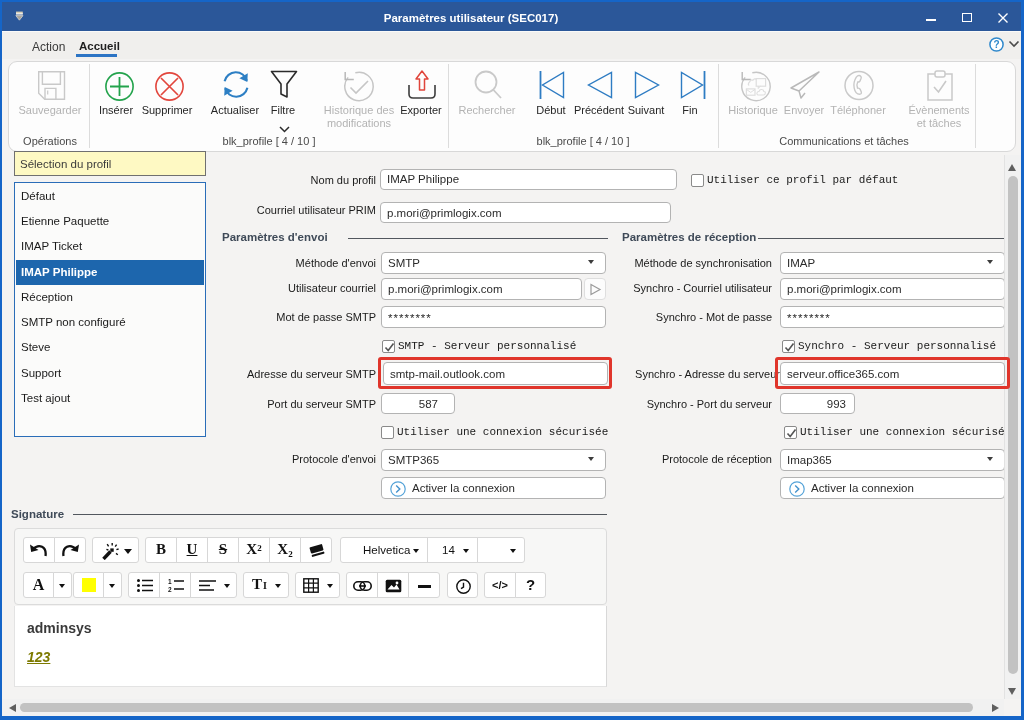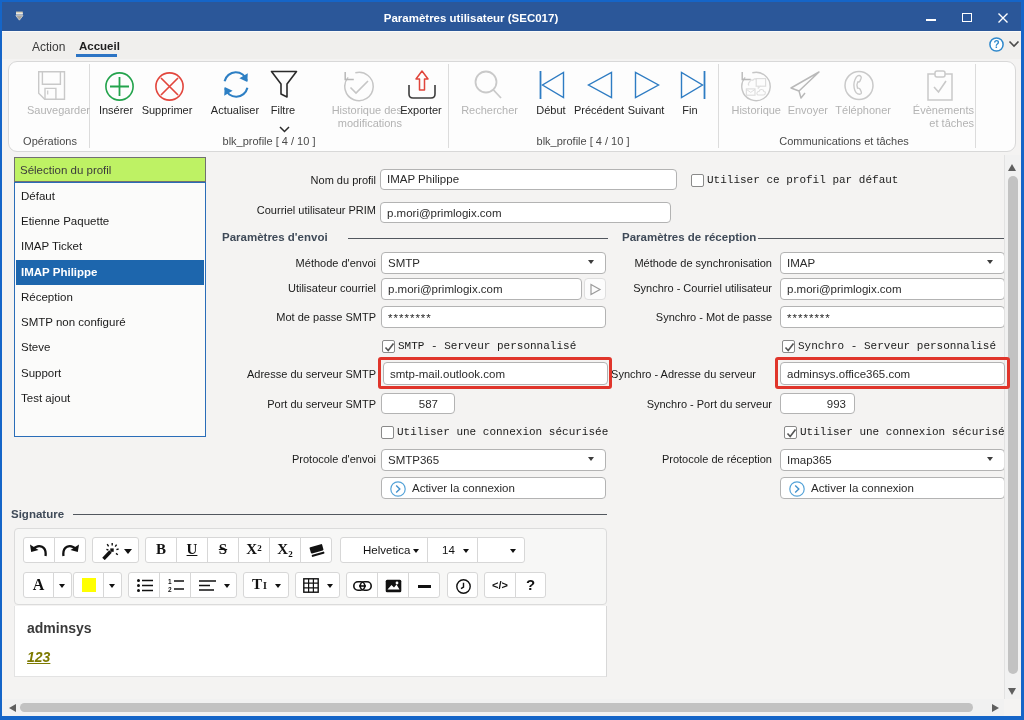--- a/index.html
+++ b/index.html
@@ -12,43 +12,43 @@
 #brd-l { left:0; top:0; width:2px; height:720px; background:#1565c8; }
 #brd-r { left:1021px; top:0; width:3px; height:720px; background:#1565c8; }
 #brd-b { left:0; top:716px; width:1024px; height:4px; background:#1565c8; }
 #title { left:0; top:12px; width:942px; text-align:center; color:#fff; font-size:11.5px; font-weight:bold; }
 #menubar { left:2px; top:31px; width:1019px; height:28px; background:#f0efed; border-top:1.5px solid #fafaf9; }
 #ribbon { left:8px; top:61px; width:1008px; height:91px; background:#fdfdfd; border:1px solid #d8d8d8; border-radius:9px; }
 .rsep { top:2px; width:1px; height:84px; background:#dcdcdc; }
 .rlabel { top:73px; height:12px; font-size:11px; color:#4a4a4a; text-align:center; white-space:nowrap; }
 .ilabel { top:42px; font-size:11px; text-align:center; white-space:nowrap; line-height:13px; }
 .dark { color:#262626; }
-.gray { color:#b3b3b3;text-align:right; }
+.gray { color:#b3b3b3; }
 .icon { top:8px; }
 
-#selhead { left:14px; top:157px; width:192px; height:25px; background:#bef264; border:1px solid #707070; }
+#selhead { left:14px; top:151px; width:192px; height:25px; background:#fef9c3; border:1px solid #707070; }
 #selhead span { position:absolute; left:5px; top:6px; font-size:11.5px; color:#3c3c3c; }
 #listbox { left:14px; top:182px; width:192px; height:255px; background:#fbfbfa; border:1px solid #2a6db8; }
 .litem { position:absolute; left:1px; width:188px; height:25px; font-size:11.5px; color:#1a1a1a; padding:6px 0 0 5px; }
 .litem.sel { background:#1d66ad; color:#fff; font-weight:bold; }
 
 .flabel { font-size:11px; color:#1a1a1a; text-align:right; white-space:nowrap; }
 .input, .dd { background:#fff; border:1px solid #b3b3b3; border-radius:4px; font-size:11.5px; color:#2a2a2a; }
 .input span, .dd span { position:absolute; left:6px; top:4px; white-space:nowrap; }
 .caret { position:absolute; width:0; height:0; border-left:3.5px solid transparent; border-right:3.5px solid transparent; border-top:4.5px solid #3c3c3c; }
 .sect { font-size:11.5px; font-weight:bold; color:#3f4a58; white-space:nowrap; }
 .sline { height:1px; background:#52575e; }
 .cb { width:13px; height:13px; background:#fff; border:1px solid #8a8a8a; border-radius:2px; }
 .cb svg { position:absolute; left:0.5px; top:0.5px; }
 .cblabel { font-size:11px; color:#1a1a1a; white-space:nowrap;font-family:Liberation Mono, monospace; }
 .redbox { border:3.5px solid #e0352b; border-radius:3px; background:transparent; z-index:30; }
 
 #sigbar { left:14px; top:528px; width:593px; height:77px; background:#f7f7f6; border:1px solid #dbdbdb; border-radius:4px; }
 .tbtn { position:absolute; background:#fff; border:1px solid #d7d7d7; height:26px; color:#111; font-size:13px; }
-#sigedit { left:14px; top:606px; width:593px; height:71px; background:#fff; border-left:1px solid #e3e3e3; border-right:1px solid #d8d8d8; border-bottom:1px solid #e3e3e3; }
+#sigedit { left:14px; top:606px; width:593px; height:81px; background:#fff; border-left:1px solid #e3e3e3; border-right:1px solid #d8d8d8; border-bottom:1px solid #e3e3e3; }
 
 #vsb { left:1004px; top:155px; width:17px; height:544px; background:#f1f1f1; border-left:1px solid #e2e2e2; }
 #vthumb { left:1007.5px; top:176px; width:10px; height:498px; background:#c2c2c2; border-radius:5px; }
 #hsb { left:2px; top:699px; width:1002px; height:17px; background:#f1f1f1; }
 #hthumb { left:20px; top:703px; width:953px; height:9px; background:#c2c2c2; border-radius:4.5px; }
 .sarrow { width:0; height:0; }
 </style>
 </head>
 <body>
 <div class="abs" id="menubar"></div>
@@ -261,24 +261,24 @@
       <path d="M1.5 5.5 L4.2 8.5 L9.5 1.5" fill="none" stroke="#555" stroke-width="1.6"></path>
     </svg>
   </div>
 <div class="abs cblabel" style="left:798px; top:340px;">Synchro - Serveur personnalisé</div>
 
 <div class="abs flabel" style="right:648px; top:368px;">Adresse du serveur SMTP</div>
 <div class="abs redbox" style="left:378px; top:357px; width:234px; height:32px;"></div>
 <div class="abs input" style="left:383px; top:362px; width:225px; height:23px;">
     <span style="top:5px;">smtp-mail.outlook.com</span>
   </div>
-<div class="abs flabel" style="right:268px; top:368px;text-align:center;">Synchro - Adresse du serveur</div>
+<div class="abs flabel" style="right:244px; top:368px;text-align:center;">Synchro - Adresse du serveur</div>
 <div class="abs redbox" style="left:775px; top:357px; width:235px; height:32px;"></div>
 <div class="abs input" style="left:780px; top:362px; width:225px; height:23px; z-index:31;">
-    <span style="top:5px;">adminsys.office365.com</span>
+    <span style="top:5px;">serveur.office365.com</span>
   </div>
 
 <div class="abs flabel" style="right:648px; top:398px;">Port du serveur SMTP</div>
 <div class="abs input" style="left:381px; top:393px; width:74px; height:21px;">
     <span style="left:auto; right:16px;">587</span>
   </div>
 <div class="abs flabel" style="right:252px; top:398px;">Synchro - Port du serveur</div>
 <div class="abs input" style="left:780px; top:393px; width:75px; height:21px;">
     <span style="left:auto; right:8px;">993</span>
   </div>

